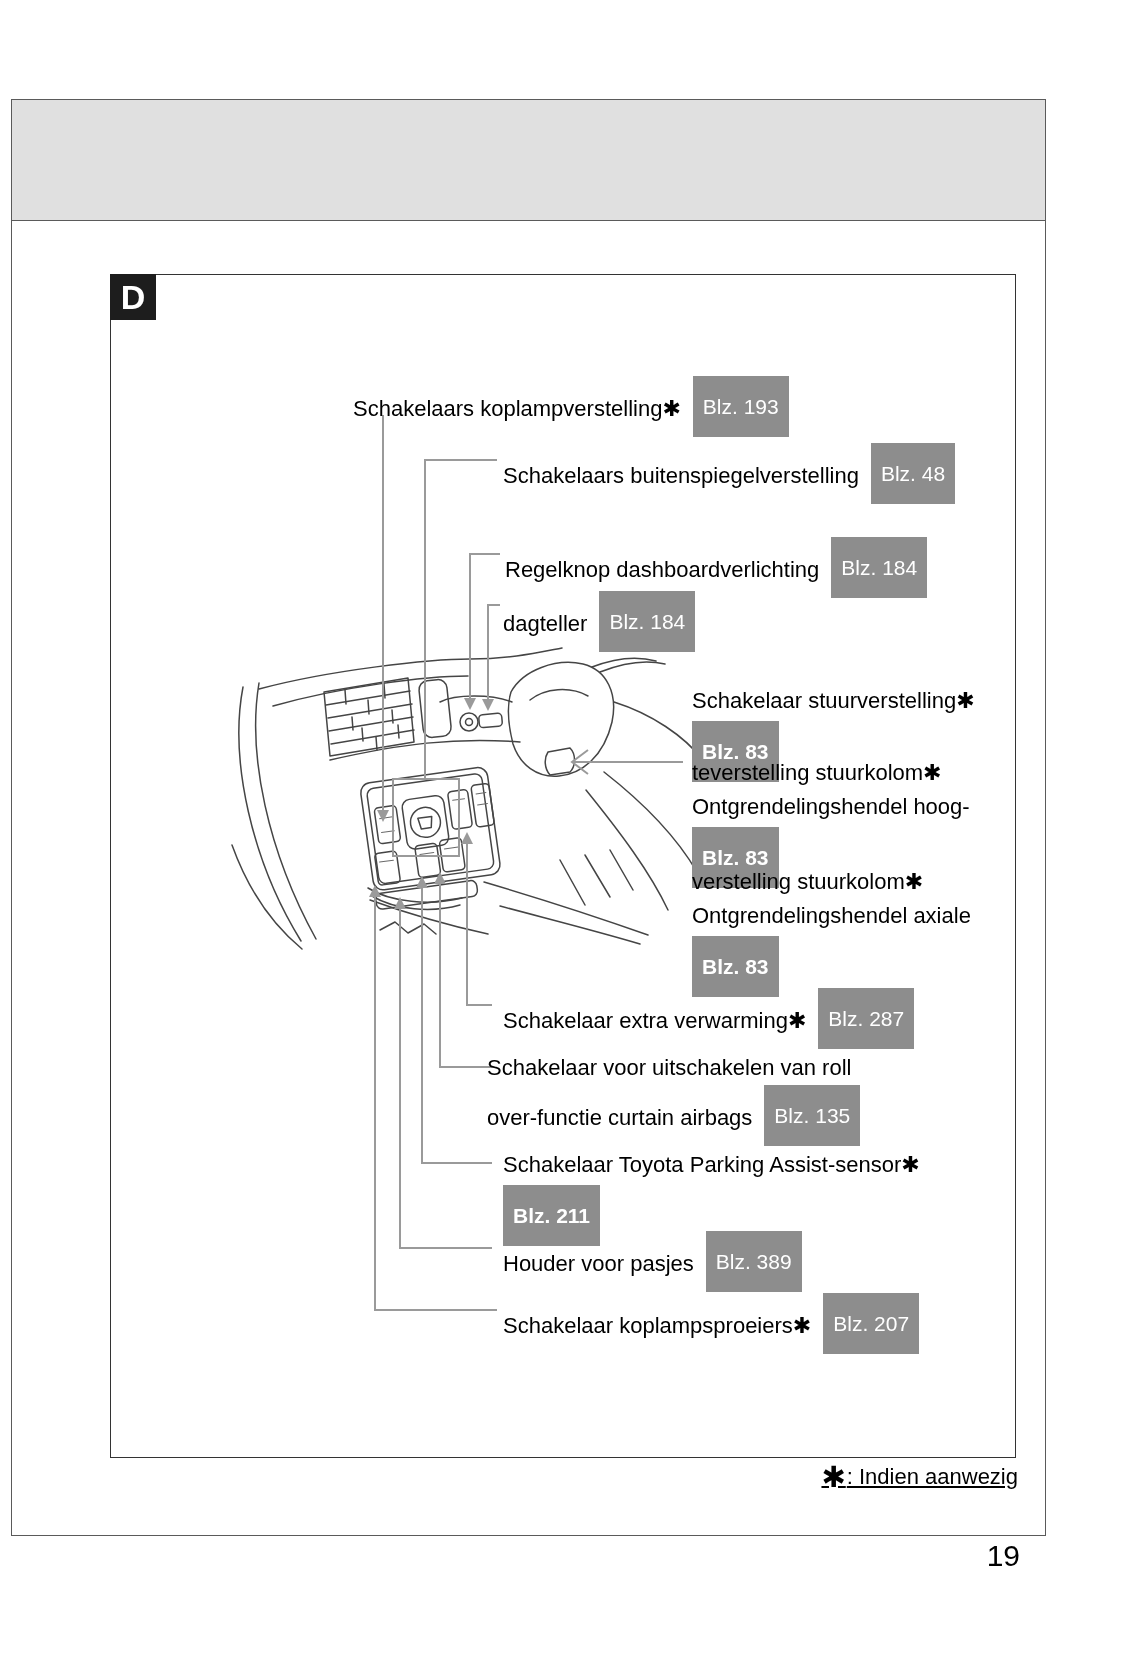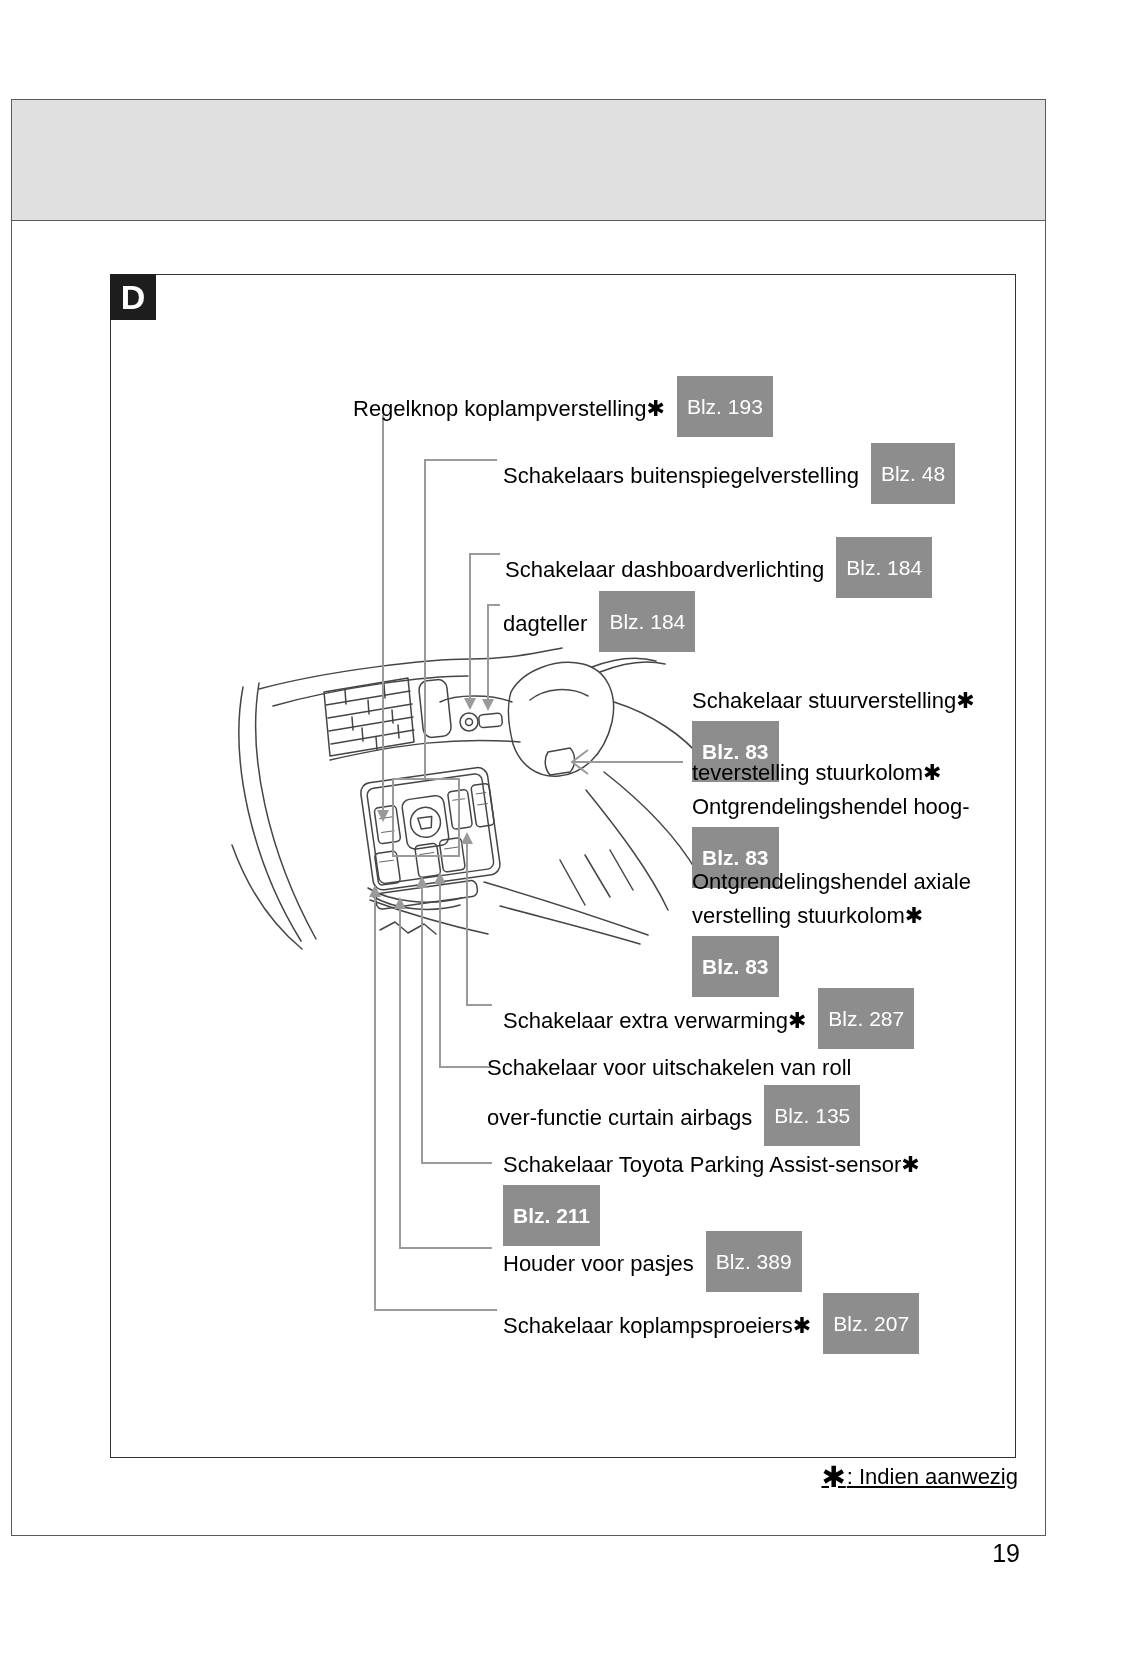--- a/index.html
+++ b/index.html
@@ -31,21 +31,21 @@
     display:inline-block;background:#8d8d8d;color:#fff;font-size:21px;line-height:29px;
     padding:16px 10px;margin-left:12px;vertical-align:2px;
   }
   .badge-row{margin-top:3px;}
   .badge-row .badge{margin-left:0;font-weight:bold;}
   #footnote{
     position:absolute;top:1460px;right:124px;font-size:22px;z-index:2;white-space:nowrap;text-decoration:underline;
   }
   #footnote .fn-star{font-size:29px;vertical-align:-3px;margin-right:1px;}
   #page-number{
-    position:absolute;top:1539px;right:122px;font-size:25px;z-index:2;
+    position:absolute;top:1539px;right:122px;font-size:30px;z-index:2;
   }
 </style>
 </head>
 <body>
 
 <div id="page">
 
   <div id="outer-panel">
     <div id="header-bar"></div>
   </div>
@@ -146,49 +146,49 @@
       <polygon points="482,699 494,699 488,711"></polygon>
       <polygon points="461,844 473,844 467,832"></polygon>
       <polygon points="434,884 446,884 440,872"></polygon>
       <polygon points="416,888 428,888 422,876"></polygon>
       <polygon points="394,909 406,909 400,897"></polygon>
       <polygon points="369,897 381,897 375,885"></polygon>
     </g>
   </svg>
 
   <div class="callout" style="left:353px;top:376px">
-    <span>Regelknop koplampverstelling✱</span><span class="badge">Blz. 193</span>
+    <span>Schakelaars koplampverstelling✱</span><span class="badge">Blz. 193</span>
   </div>
 
   <div class="callout" style="left:503px;top:443px">
     <span>Schakelaars buitenspiegelverstelling</span><span class="badge">Blz. 48</span>
   </div>
 
   <div class="callout" style="left:505px;top:537px">
-    <span>Schakelaar dashboardverlichting</span><span class="badge">Blz. 184</span>
+    <span>Regelknop dashboardverlichting</span><span class="badge">Blz. 184</span>
   </div>
 
   <div class="callout" style="left:503px;top:591px">
     <div><span>dagteller</span><span class="badge">Blz. 184</span></div>
   </div>
 
   <div class="callout" style="left:692px;top:684px">
     <div>Schakelaar stuurverstelling✱</div>
     <div class="badge-row"><span class="badge">Blz. 83</span></div>
   </div>
 
   <div class="callout" style="left:692px;top:756px">
     <div>teverstelling stuurkolom✱</div>
     <div>Ontgrendelingshendel hoog-</div>
     <div class="badge-row"><span class="badge">Blz. 83</span></div>
   </div>
 
   <div class="callout" style="left:692px;top:865px">
+    <div>verstelling stuurkolom✱</div>
     <div>Ontgrendelingshendel axiale</div>
-    <div>verstelling stuurkolom✱</div>
     <div class="badge-row"><span class="badge">Blz. 83</span></div>
   </div>
 
   <div class="callout" style="left:503px;top:988px">
     <span>Schakelaar extra verwarming✱</span><span class="badge">Blz. 287</span>
   </div>
 
   <div class="callout" style="left:487px;top:1051px">
     <div>Schakelaar voor uitschakelen van roll</div>
     <div><span>over-functie curtain airbags</span><span class="badge">Blz. 135</span></div>

